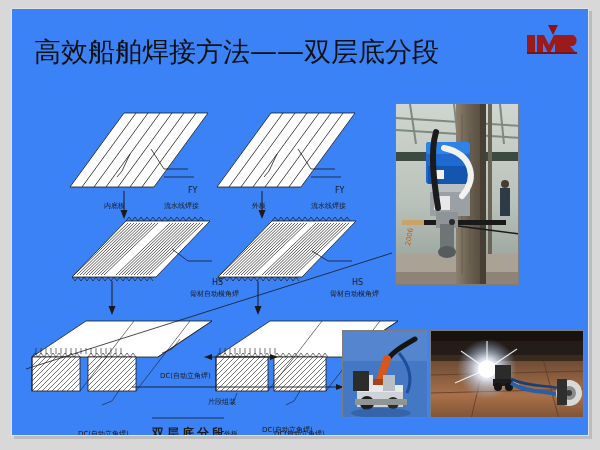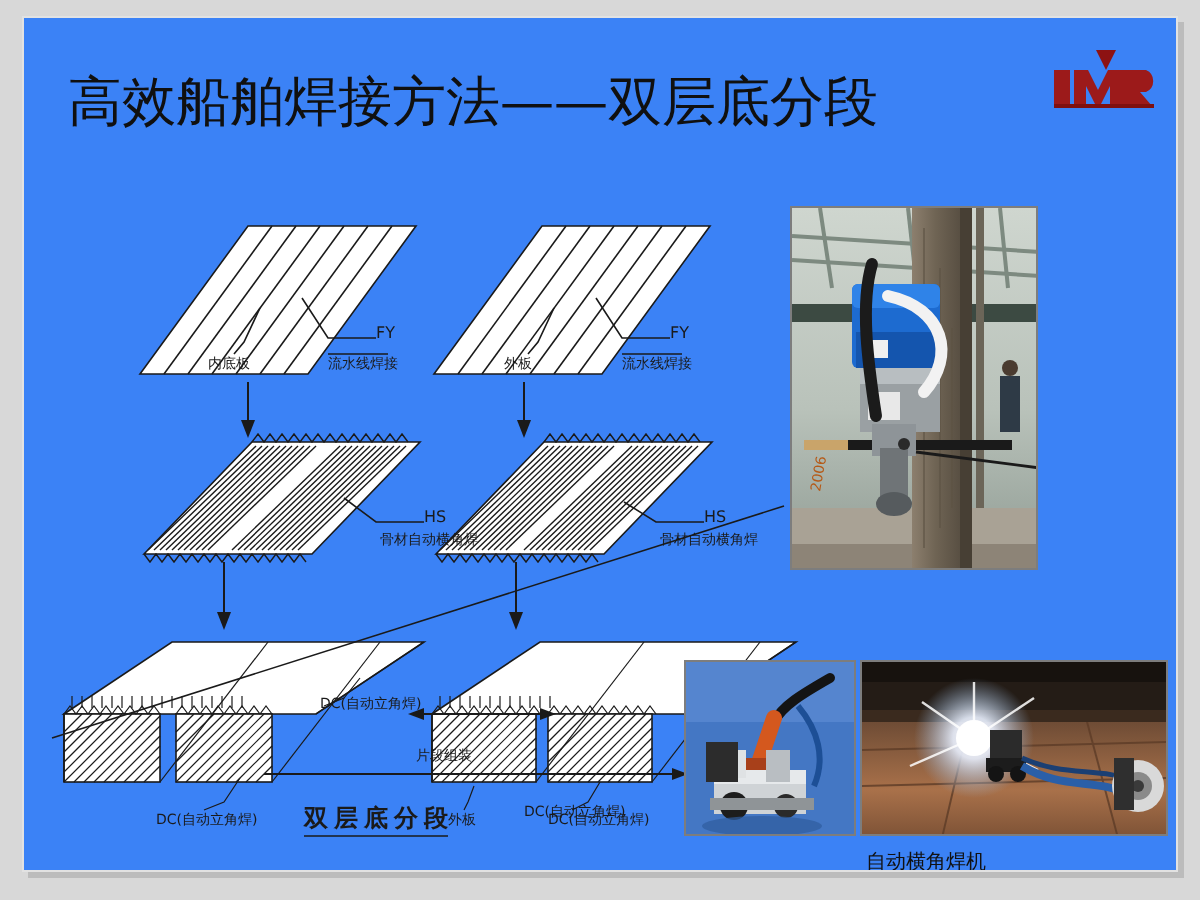--- a/index.html
+++ b/index.html
@@ -38,20 +38,21 @@
     width: 56px; height: 34px;
   }
   
   #diagram { position: absolute; left: 0; top: 0; width: 578px; height: 428px; }
   .cap {
     position: absolute;
     font-size: 8px;
     color: #1a1a1a;
     font-family: "DejaVu Sans", sans-serif;
     white-space: nowrap;
+    margin-top: 24px;
   }
   
   .photo {
     position: absolute;
     border: 1px solid #7d7d7d;
     overflow: hidden;
   }
   .pcap {
     position: absolute;
     font-size: 10px;
@@ -547,15 +548,14 @@
       <path d="M80,48 C 102,58 118,52 138,60" stroke="#1b3f73" stroke-width="2.5" fill="none"></path>
 
       <circle cx="138" cy="62" r="13" fill="#d9d9d9"></circle>
       <circle cx="138" cy="62" r="7" fill="#8a8a8a"></circle>
       <circle cx="138" cy="62" r="3" fill="#3a3a3a"></circle>
 
       <rect x="126" y="48" width="10" height="26" fill="#2f2f2f"></rect>
     </svg>
   </div>
 
-  <div class="pcap" id="photo23cap">自动横角焊机</div>
 
 </div>
 
 </body></html>

